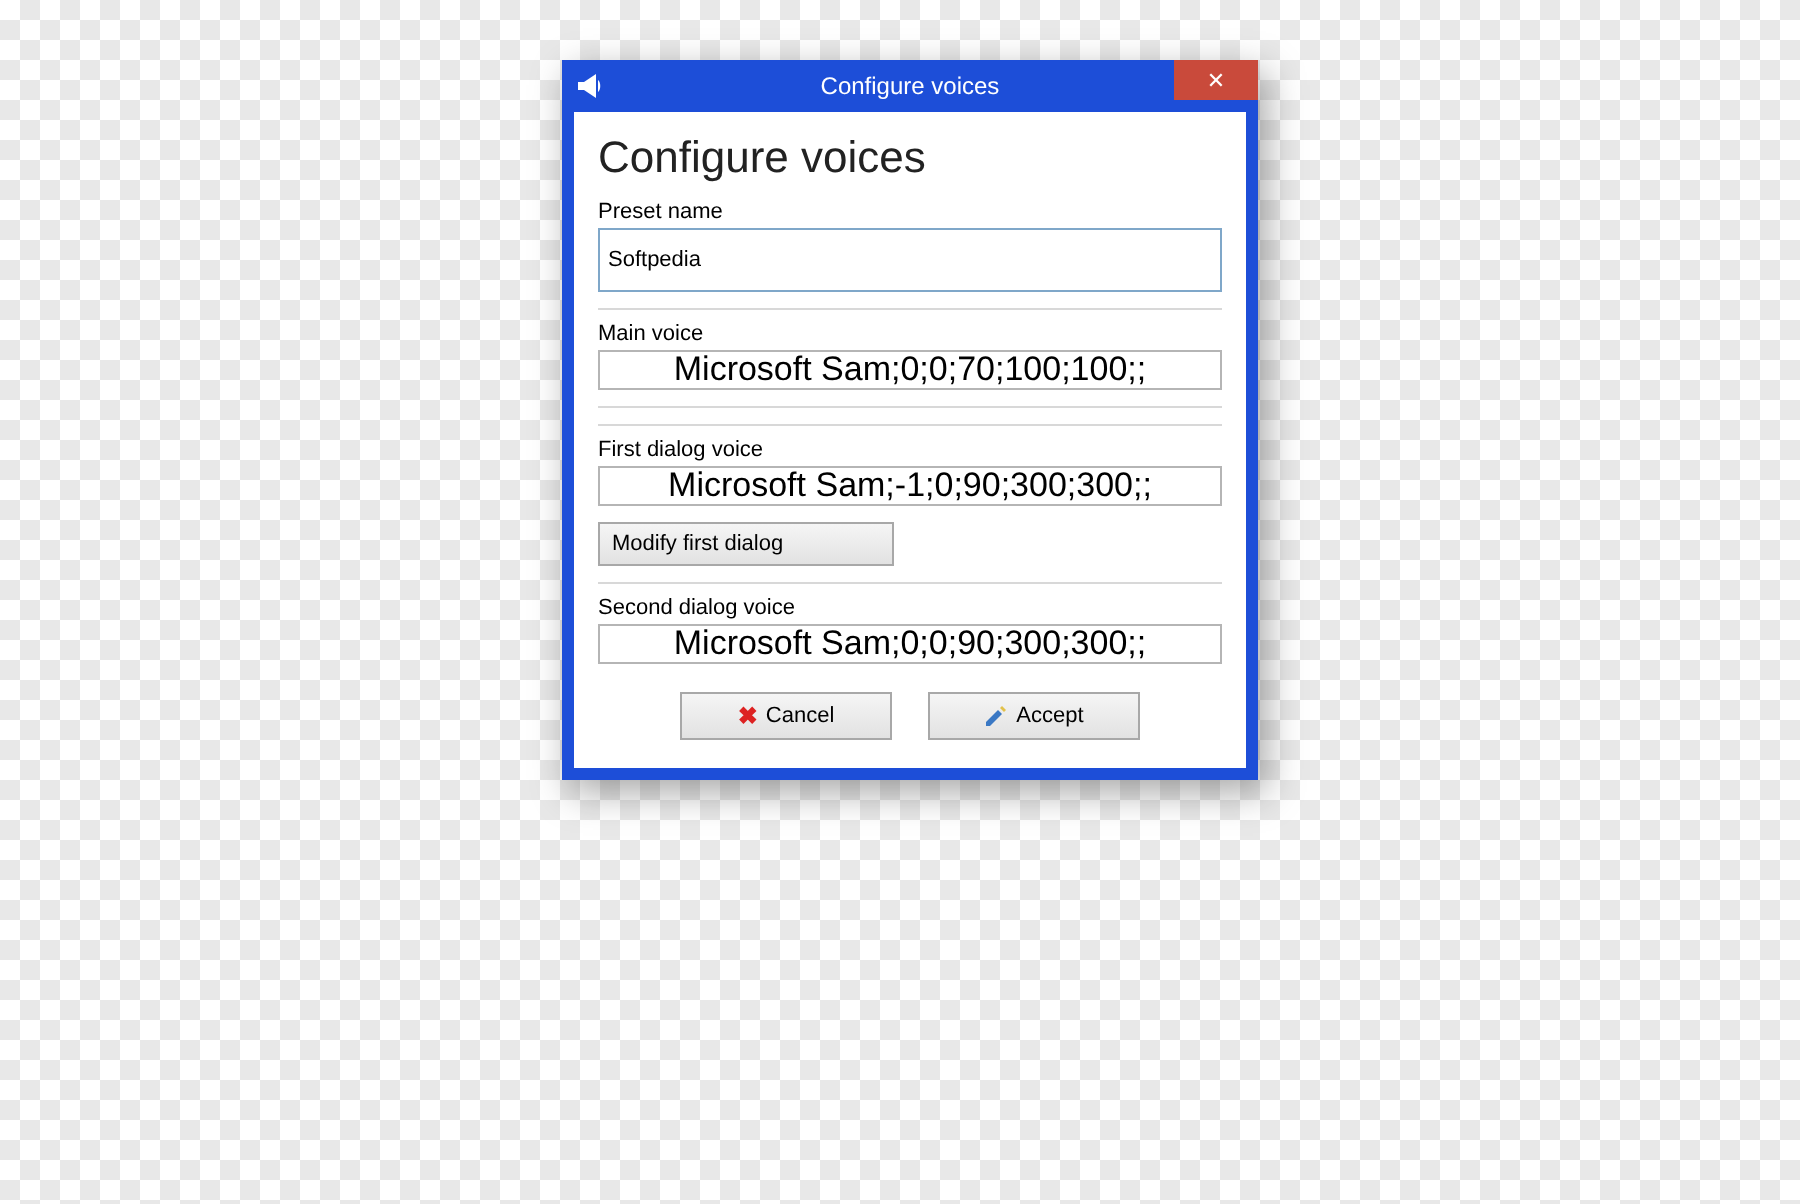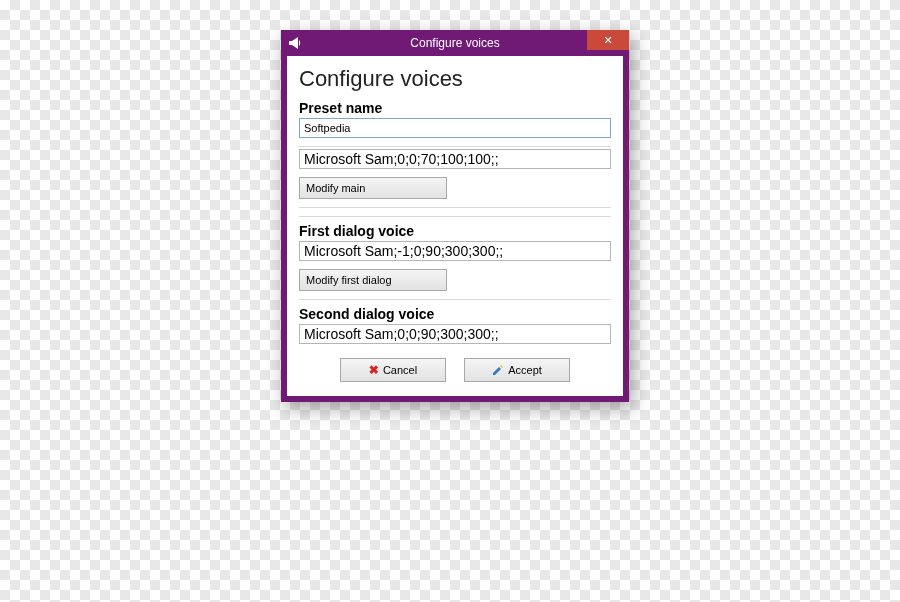--- a/index.html
+++ b/index.html
@@ -15,21 +15,21 @@
       background-position: 0 0, 0 10px, 10px -10px, -10px 0px;
       background-color: #fff;
       font-family: "Segoe UI", Tahoma, sans-serif;
       position: relative;
     }
     .window {
       position: absolute;
       left: 281px;
       top: 30px;
       width: 348px;
-      background: #701a75;
+      background: #1d4ed8;
       box-shadow: 4px 6px 18px rgba(0,0,0,0.35);
     }
     .titlebar {
       height: 26px;
       display: flex;
       align-items: center;
       color: #fff;
       font-size: 12px;
       position: relative;
     }
@@ -61,45 +61,46 @@
       margin: 0 6px 6px 6px;
       padding: 10px 12px 14px 12px;
     }
     .heading {
       font-size: 22px;
       font-weight: 400;
       color: #222;
       margin-bottom: 8px;
     }
     .section-label {
-      font-size: 14px;
-      font-weight: bold;
+      font-size: 11px;
+      font-weight: normal;
       color: #000;
       margin-top: 6px;
       margin-bottom: 2px;
     }
     .text-input {
       width: 100%;
-      height: 20px;
+      height: 32px;
       border: 1px solid #7fa7c9;
       font-size: 11px;
       padding: 1px 4px;
       font-family: inherit;
       outline: none;
     }
     .readonly-field {
       width: 100%;
       height: 20px;
       border: 1px solid #b5b5b5;
-      font-size: 14px;
+      font-size: 17px;
       padding: 1px 4px;
       background: #fff;
       line-height: 16px;
       overflow: hidden;
       white-space: nowrap;
+      text-align: center;
     }
     .modify-btn {
       margin-top: 8px;
       width: 148px;
       height: 22px;
       background: linear-gradient(#f5f5f5, #e2e2e2);
       border: 1px solid #a8a8a8;
       font-size: 11px;
       text-align: left;
       padding-left: 6px;
@@ -151,22 +152,22 @@
   </div>
 
   <div class="content">
     <div class="heading">Configure voices</div>
 
     <div class="section-label">Preset name</div>
     <input class="text-input" type="text" value="Softpedia" style="">
 
     <hr class="divider">
 
+    <div class="section-label">Main voice</div>
     <div class="readonly-field">Microsoft Sam;0;0;70;100;100;;</div>
-    <button class="modify-btn">Modify main</button>
 
     <hr class="divider">
 
 
     <hr class="divider">
 
     <div class="section-label">First dialog  voice</div>
     <div class="readonly-field">Microsoft Sam;-1;0;90;300;300;;</div>
     <button class="modify-btn">Modify first dialog</button>
 

